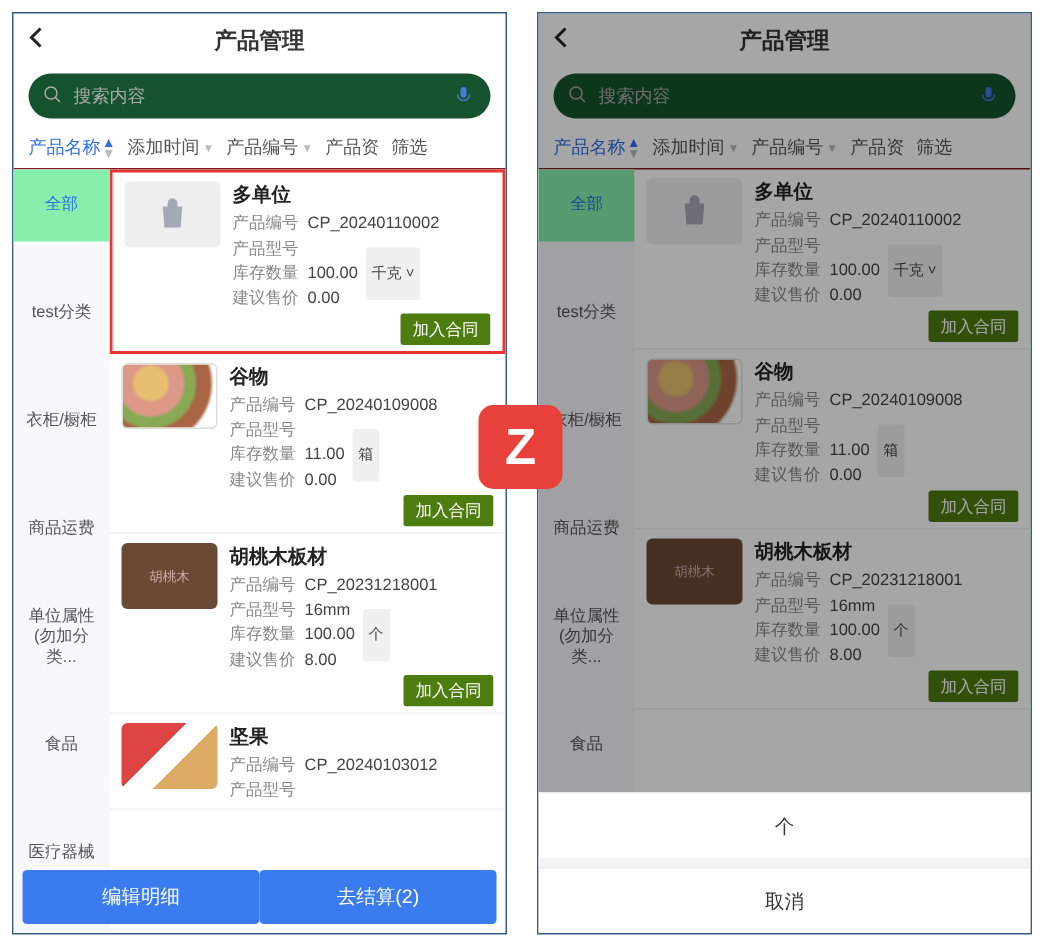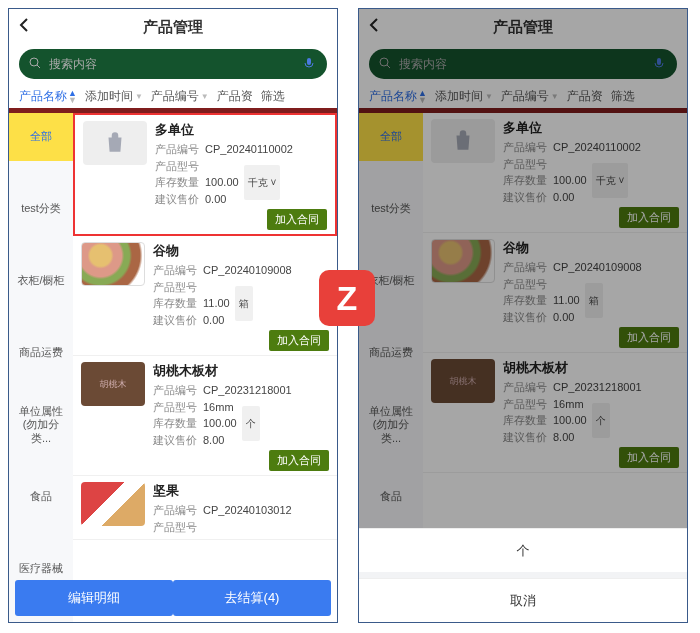--- a/index.html
+++ b/index.html
@@ -9,32 +9,32 @@
 .phone.dimmed::before { content: ""; position: absolute; inset: 0; background: rgba(0,0,0,0.35); z-index: 50; pointer-events: none; }
 
 .hdr { display: flex; align-items: center; height: 36px; padding: 0 10px; position: relative; }
 .hdr .back { width: 18px; font-size: 16px; }
 .hdr .title { position: absolute; left: 0; right: 0; text-align: center; font-size: 15px; font-weight: 600; }
 .search { margin: 4px 10px 6px; background: #14532d; border-radius: 16px; height: 30px; display: flex; align-items: center; padding: 0 10px; color: #aaa; }
 .search .sicon { width: 14px; margin-right: 6px; }
 .search .splace { flex: 1; font-size: 12px; }
 .search .mic { width: 14px; color: #4a7ae0; }
 
-.filters { display: flex; height: 28px; align-items: center; padding: 0 6px; border-bottom: 5px solid #7f1d1d; white-space: nowrap; font-size: 12px; }
+.filters { display: flex; height: 28px; align-items: center; padding: 0 6px; border-bottom: 1px solid #7f1d1d; white-space: nowrap; font-size: 12px; }
 .filters .fitem { padding: 0 4px; display: flex; align-items: center; color: #555; }
 .filters .fitem.active { color: #2f6fe5; }
 .filters .sort { font-size: 9px; line-height: 7px; margin-left: 1px; display: flex; flex-direction: column; }
 .filters .sort .up { color: #2f6fe5; }
 .filters .sort .dn { color: #bbb; }
 .filters .tri { font-size: 8px; margin-left: 2px; color: #bbb; }
 
 .body { display: flex; height: calc(100% - 100px); }
 .sidebar { width: 64px; background: #f7f8fa; overflow: hidden; }
 .sidebar .cat { height: 48px; display: flex; align-items: center; justify-content: center; font-size: 11px; color: #555; text-align: center; padding: 0 4px; line-height: 1.2; }
-.sidebar .cat.active { background: #fde047; color: #2f6fe5; }
+.sidebar .cat.active { background: #86efac; color: #2f6fe5; }
 .plist { flex: 1; overflow: hidden; position: relative; }
 
 .card { padding: 6px 8px 4px 8px; border-bottom: 1px solid #f0f0f0; position: relative; }
 .card.hl { border: 2px solid #e33; }
 .crow { display: flex; }
 .thumb { width: 64px; height: 44px; border-radius: 4px; background: #eee; flex: none; margin-right: 8px; display: flex; align-items: center; justify-content: center; }
 .thumb.bag svg { width: 26px; height: 26px; fill: #a5a9b5; }
 .thumb.grains { background: radial-gradient(circle at 30% 30%, #e6c070 0 20%, #d98 25% 40%, #8a5 45% 55%, #a64 60% 75%, #fff 80%); border: 1px solid #ddd; }
 .thumb.walnut { background: #6b4a35; color: #caa; font-size: 9px; }
 .thumb.nuts { background: linear-gradient(135deg,#d44 0 40%,#fff 40% 60%,#da6 60%); font-size: 8px; }
@@ -219,21 +219,21 @@
                   <span class="k">产品型号</span>
                   <span class="v"></span>
                 </div>
               </div>
             </div>
           </div>
         </div>
   </div>
   <div class="bottombar">
     <div class="bbtn">编辑明细</div>
-    <div class="bbtn">去结算(4)</div>
+    <div class="bbtn">去结算(2)</div>
   </div>
 </div>
 
 <div class="phone dimmed">
   <div class="hdr">
     <div class="back"><svg width="10" height="14" viewBox="0 0 10 14">
             <path d="M8 1 L2 7 L8 13" stroke="#222" stroke-width="2" fill="none"></path>
           </svg></div>
     <div class="title">产品管理</div>
   </div>

